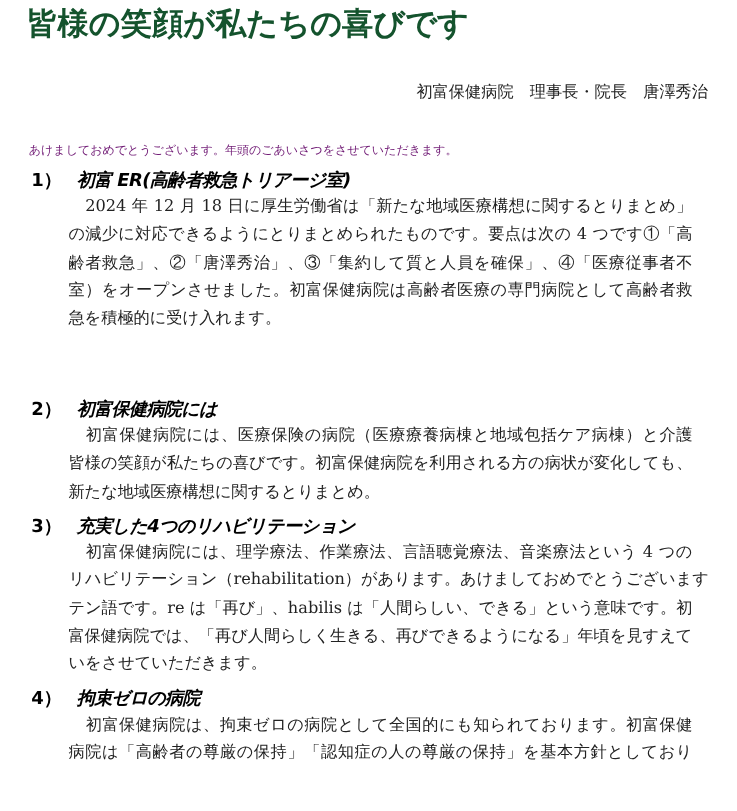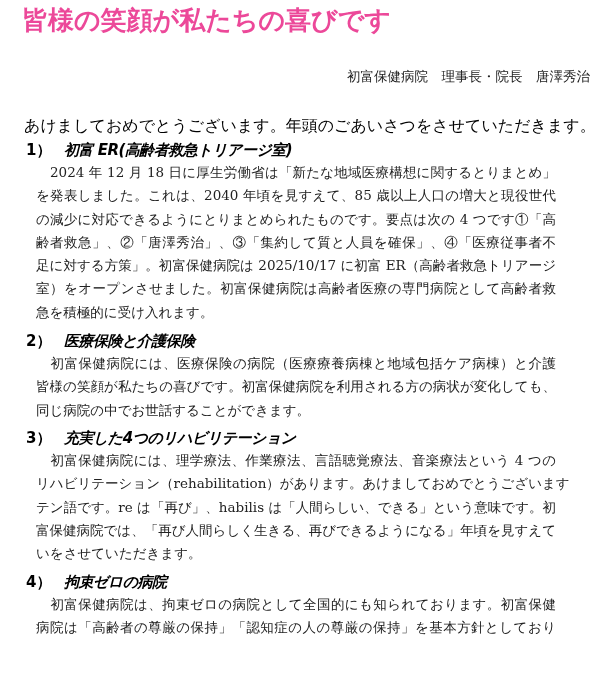--- a/index.html
+++ b/index.html
@@ -15,41 +15,41 @@
       color: #1a1a1a;
     }
     .title {
       position: absolute;
       left: 22px;
       top: 4px;
       font-family: "DejaVu Sans", sans-serif;
       font-weight: bold;
       font-size: 26px;
       letter-spacing: 0px;
-      color: #ec4899;
+      color: #14532d;
       white-space: nowrap;
       line-height: 32px;
     }
     .author {
       position: absolute;
       right: 24px;
       top: 68px;
       font-family: Liberation Sans, sans-serif;
       font-size: 13.5px;
       color: #222;
       white-space: pre;
       line-height: 18px;
     }
     .greeting {
       position: absolute;
       left: 24px;
       top: 117px;
       font-family: "DejaVu Serif", serif;
-      font-size: 16px;
-      color: #000000;
+      font-size: 10px;
+      color: #701a75;
       white-space: nowrap;
       line-height: 18px;
     }
     .section {
       position: absolute;
       left: 0;
       width: 614px;
     }
     .sec-head {
       position: relative;
@@ -67,21 +67,21 @@
       top: 0;
     }
     .sec-title {
       position: absolute;
       left: 64px;
       top: 0;
       letter-spacing: -0.5px;
       font-style: italic;
     }
     .sec-body {
-      margin-left: 36px;
+      margin-left: 57px;
       width: 520px;
       font-family: "DejaVu Serif", serif;
       font-size: 13.5px;
       line-height: 23.3px;
       color: #222;
       text-align: justify;
       text-justify: inter-character;
       word-break: break-all;
       line-break: anywhere;
     }
@@ -109,38 +109,36 @@
 
   <div class="greeting">あけましておめでとうございます。年頭のごあいさつをさせていただきます。</div>
 
   <div class="section" style="top:139px;">
     <div class="sec-head">
       <span class="sec-num">1）</span>
       <span class="sec-title">初富 ER(高齢者救急トリアージ室)</span>
     </div>
     <div class="sec-body">
       <span class="line"><span class="indent"></span><span>2024 年 12 月 18 日に厚生労働省は「新たな地域医療構想に関するとりまとめ」</span></span>
-      <span class="line">を発表しました。これは、2040 年頃を見すえて、85 歳以上人口の増大と現役世代</span>
       <span class="line">の減少に対応できるようにとりまとめられたものです。要点は次の 4 つです①「高</span>
       <span class="line">齢者救急」、②「唐澤秀治」、③「集約して質と人員を確保」、④「医療従事者不</span>
-      <span class="line">足に対する方策」。初富保健病院は 2025/10/17 に初富 ER（高齢者救急トリアージ</span>
       <span class="line">室）をオープンさせました。初富保健病院は高齢者医療の専門病院として高齢者救</span>
       <span class="line last">急を積極的に受け入れます。</span>
     </div>
   </div>
 
   <div class="section" style="top:330px;">
     <div class="sec-head">
       <span class="sec-num">2）</span>
-      <span class="sec-title">医療保険と介護保険</span>
+      <span class="sec-title">初富保健病院には</span>
     </div>
     <div class="sec-body">
       <span class="line"><span class="indent"></span><span>初富保健病院には、医療保険の病院（医療療養病棟と地域包括ケア病棟）と介護</span></span>
       <span class="line">皆様の笑顔が私たちの喜びです。初富保健病院を利用される方の病状が変化しても、</span>
-      <span class="line last">同じ病院の中でお世話することができます。</span>
+      <span class="line last">新たな地域医療構想に関するとりまとめ。</span>
     </div>
   </div>
 
   <div class="section" style="top:427px;">
     <div class="sec-head">
       <span class="sec-num">3）</span>
       <span class="sec-title">充実した4つのリハビリテーション</span>
     </div>
     <div class="sec-body">
       <span class="line"><span class="indent"></span><span>初富保健病院には、理学療法、作業療法、言語聴覚療法、音楽療法という 4 つの</span></span>

